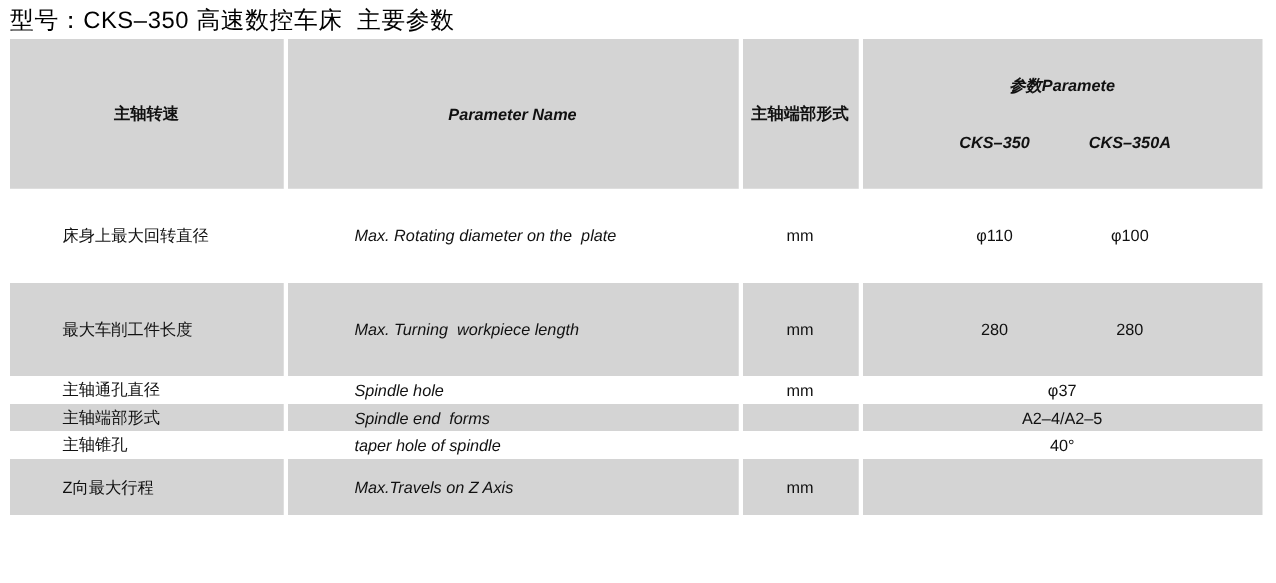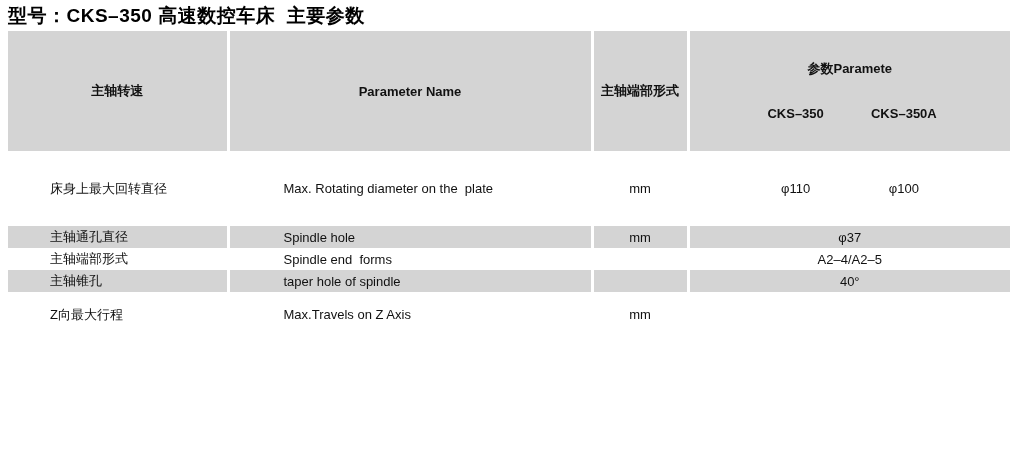--- a/index.html
+++ b/index.html
@@ -6,21 +6,21 @@
   html, body {
     width: 1021px; height: 466px;
     background: #ffffff;
     font-family: "Liberation Sans", "DejaVu Sans", sans-serif;
     color: #111111;
     overflow: hidden;
   }
   .page-title {
     margin: 3px 0 2px 8px;
     font-size: 19px;
-    font-weight: bold;
+    font-weight: normal;
     color: #000000;
     white-space: pre;
     letter-spacing: 0.5px;
   }
   table.spec {
     border-collapse: collapse;
     table-layout: fixed;
     margin-left: 8px;
     width: 1002px;
   }
@@ -36,27 +36,27 @@
     padding: 0;
     white-space: pre;
     overflow: hidden;
     vertical-align: middle;
   }
   tr.gray  td, tr.gray  th { background: #d4d4d4; }
   tbody tr:nth-child(odd)  td { background: #ffffff; }
   tbody tr:nth-child(even) td { background: #d4d4d4; }
 
   .c1 { text-align: left; padding-left: 42px; }
-  .c2 { text-align: left; padding-left: 54px; border-left: 3px solid #ffffff; }
+  .c2 { text-align: left; padding-left: 54px; border-left: 3px solid #ffffff; font-style: italic; }
   .c3 { text-align: center; border-left: 3px solid #ffffff; }
   .c4 { text-align: center; border-left: 3px solid #ffffff; }
 
   thead th { height: 38px; font-weight: bold; }
   thead .c1, thead .c2 { text-align: center; padding-left: 0; }
-  .hdr-group { line-height: 15px; }
+  .hdr-group { line-height: 15px; font-style: italic; }
 
   .vals { display: flex; width: 100%; }
   .vv1 { flex: 1; text-align: center; padding-left: 52px; }
   .vv2 { flex: 1; text-align: center; padding-right: 52px; }
 </style>
 </head>
 <body>
 
 <div class="page-title">型号：CKS–350 高速数控车床  主要参数</div>
 
@@ -84,20 +84,28 @@
   <tbody>
     <tr>
       <td class="c1">床身上最大回转直径</td>
       <td class="c2">Max. Rotating diameter on the  plate</td>
       <td class="c3">mm</td>
       <td class="c4">
         <div class="vals"><span class="vv1">φ110</span><span class="vv2">φ100</span></div>
       </td>
     </tr>
     <tr>
+      <td class="c1">最大车削工件长度</td>
+      <td class="c2">Max. Turning  workpiece length</td>
+      <td class="c3">mm</td>
+      <td class="c4">
+        <div class="vals"><span class="vv1">280</span><span class="vv2">280</span></div>
+      </td>
+    </tr>
+    <tr>
       <td class="c1">主轴通孔直径</td>
       <td class="c2">Spindle hole</td>
       <td class="c3">mm</td>
       <td class="c4">φ37</td>
     </tr>
     <tr>
       <td class="c1">主轴端部形式</td>
       <td class="c2">Spindle end  forms</td>
       <td class="c3"></td>
       <td class="c4">A2–4/A2–5</td>

